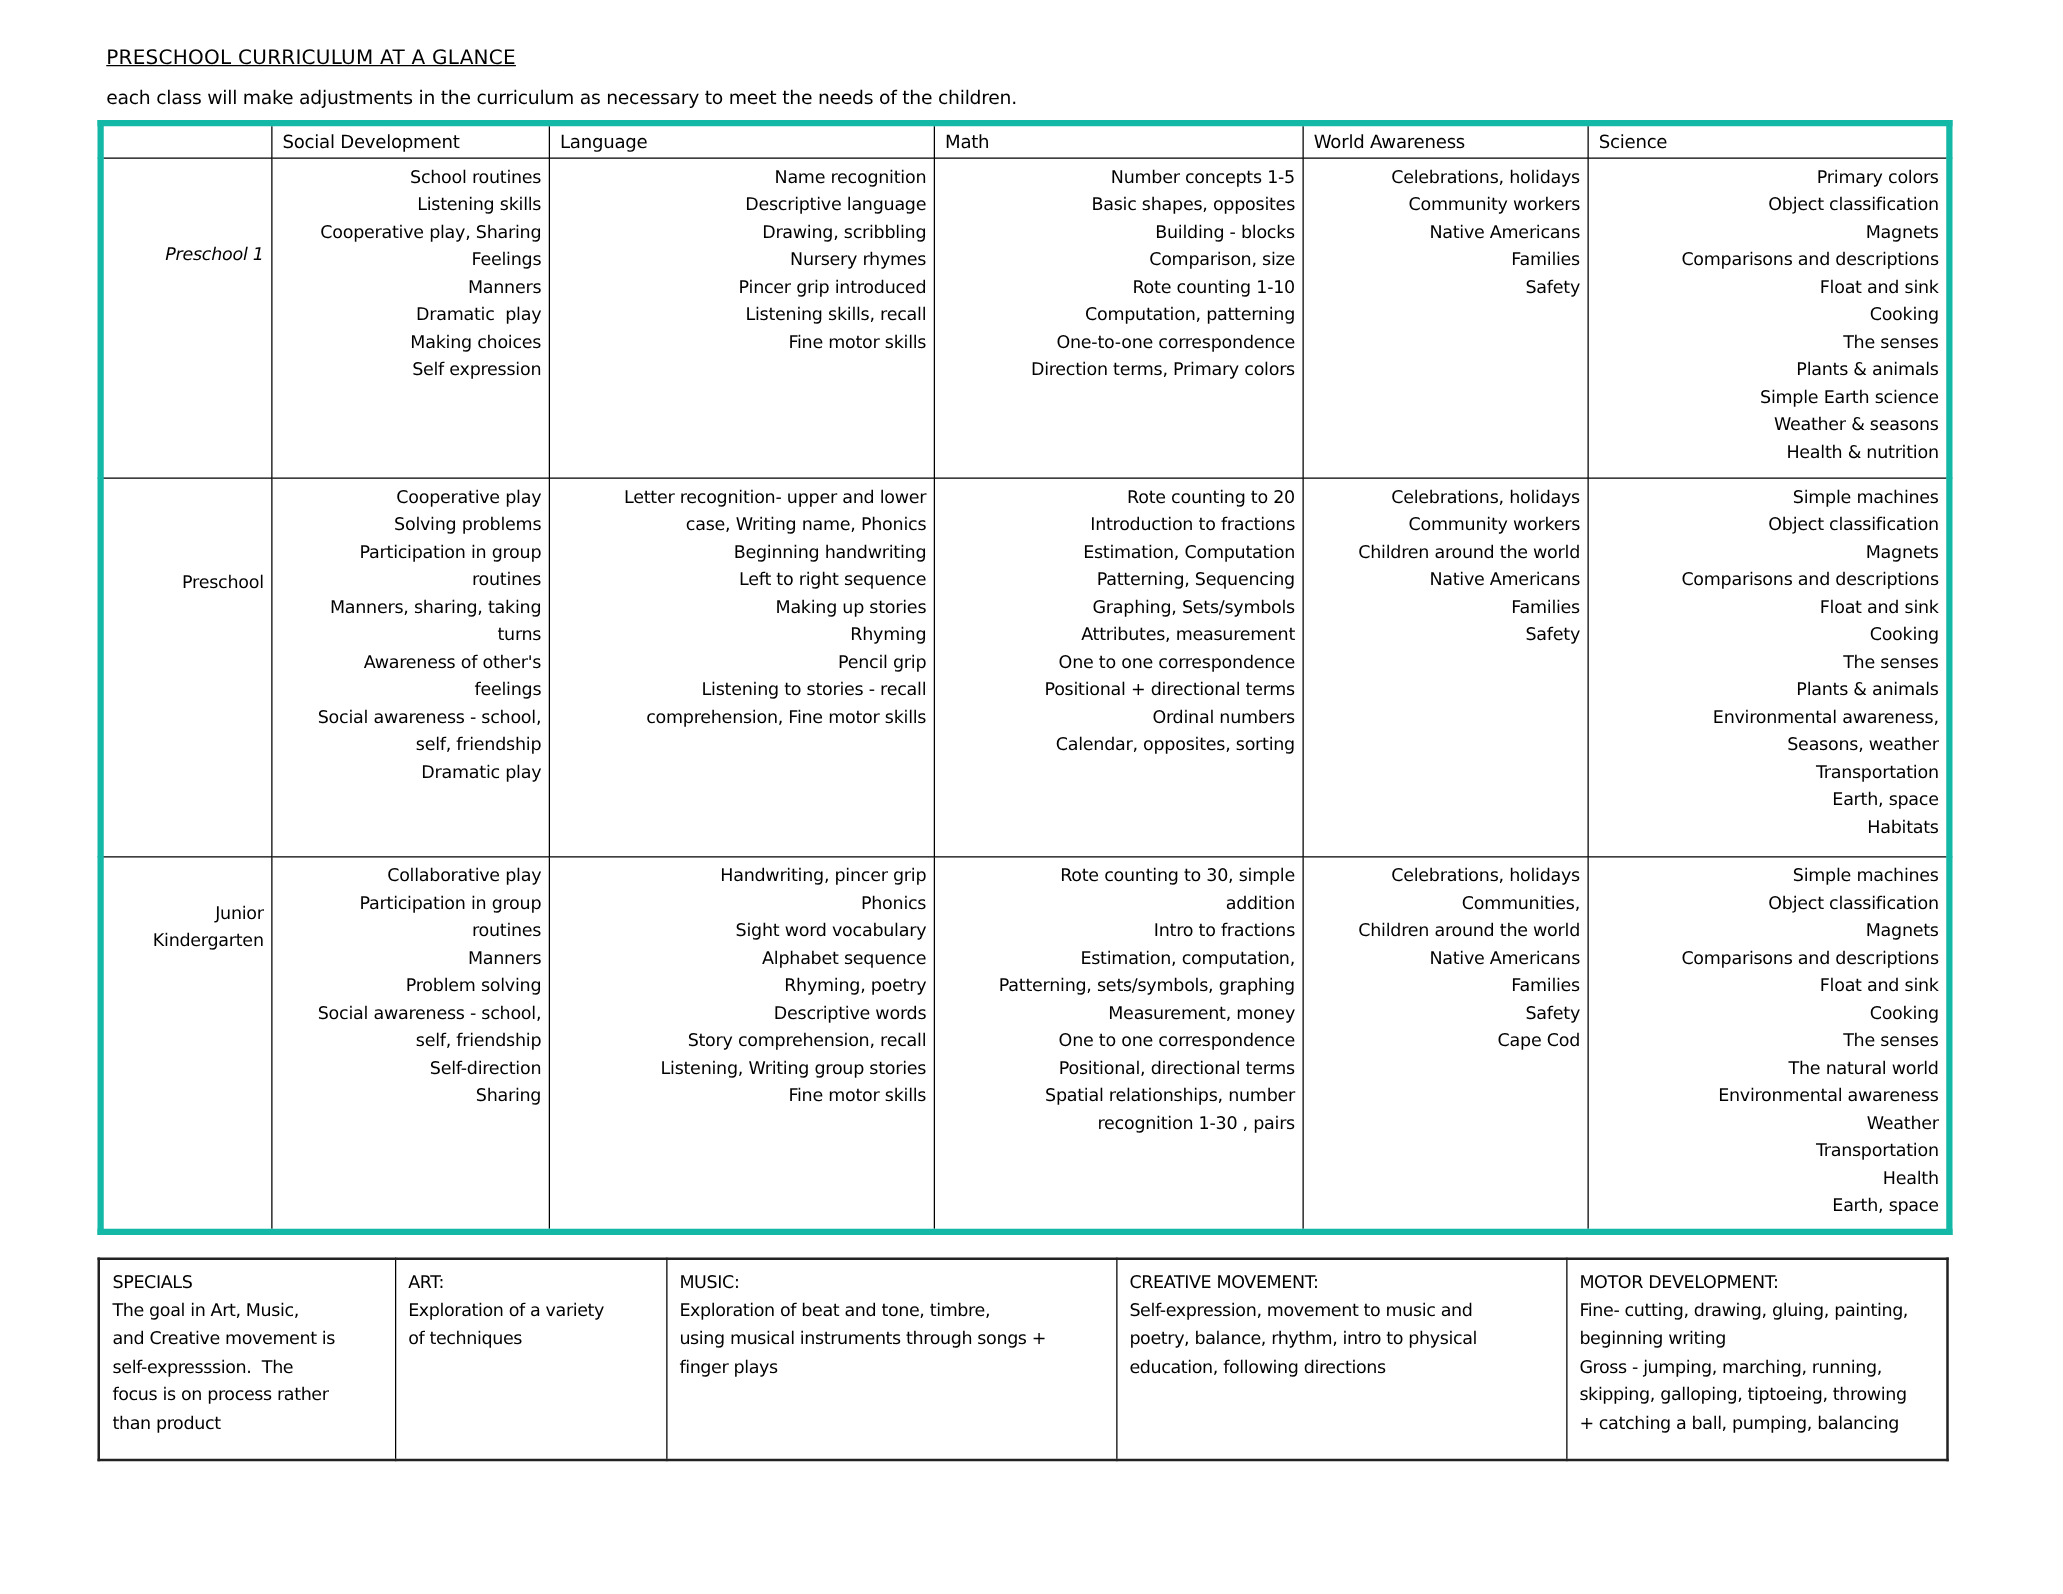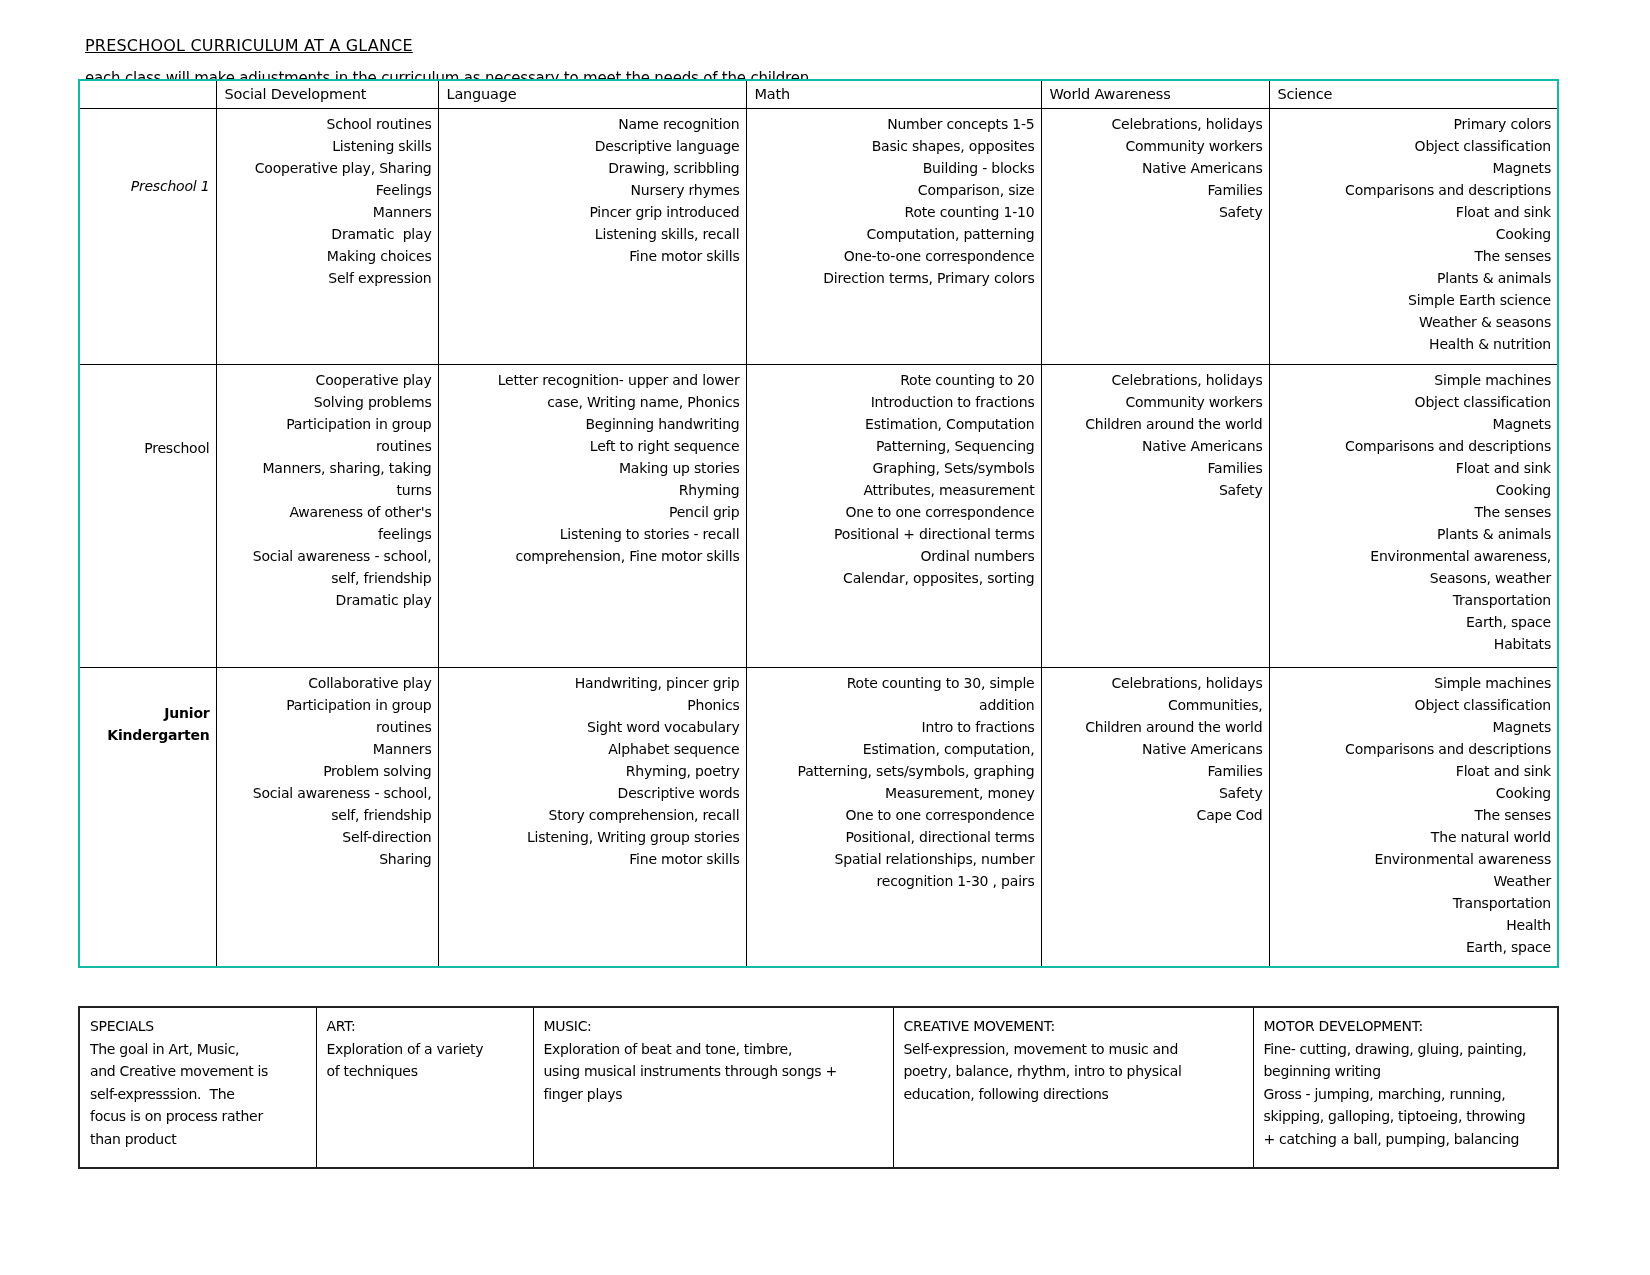--- a/index.html
+++ b/index.html
@@ -10,38 +10,38 @@
   }
   .title {
     position:absolute; left:85px; top:36px;
     font-size:16px; letter-spacing:0.2px; white-space:pre;text-decoration:underline;
   }
   .intro {
     position:absolute; left:85px; top:44px;
     font-size:15px; line-height:22.5px; letter-spacing:-0.2px; white-space:pre;
   }
   table { border-collapse:collapse; table-layout:fixed; position:absolute; left:78px; background:#fff; }
-  #main-table { top:79px; width:1479px; border:2px solid #14b8a6; }
+  #main-table { top:96px; width:1479px; border:5px solid #14b8a6; }
   #main-table th, #main-table td { border:1px solid #000; }
   #main-table th {
     font-weight:normal; text-align:left; vertical-align:middle;
     padding:2px 8px; font-size:14.5px; height:28px; letter-spacing:-0.2px;
   }
   #main-table td {
     vertical-align:top; padding:4px 6px 0 10px;
     font-size:14px; line-height:22px; letter-spacing:-0.2px;text-align:right;
   }
   #main-table tbody tr:nth-child(1) { height:256px; }
   #main-table tbody tr:nth-child(2) { height:303px; }
   #main-table tbody tr:nth-child(3) { height:300px; }
   .line { white-space:pre-wrap; }
   .rowlabel { white-space:normal; }
   .rl0 { padding-top:66px !important;font-style:italic; }
   .rl1 { padding-top:72px !important; }
-  .rl2 { padding-top:34px !important;font-weight:bold; }
+  .rl2 { padding-top:34px !important; }
   #specials-table { top:1006px; width:1479px; border:2px solid #222; height:163px; }
   #specials-table td {
     border:1px solid #000; vertical-align:top;
     padding:7px 8px 0 10px; font-size:14px; line-height:22.5px; letter-spacing:-0.3px;margin-left:39px;
   }
 </style>
 </head>
 <body>
 
 <div class="title">PRESCHOOL CURRICULUM AT A GLANCE</div>

